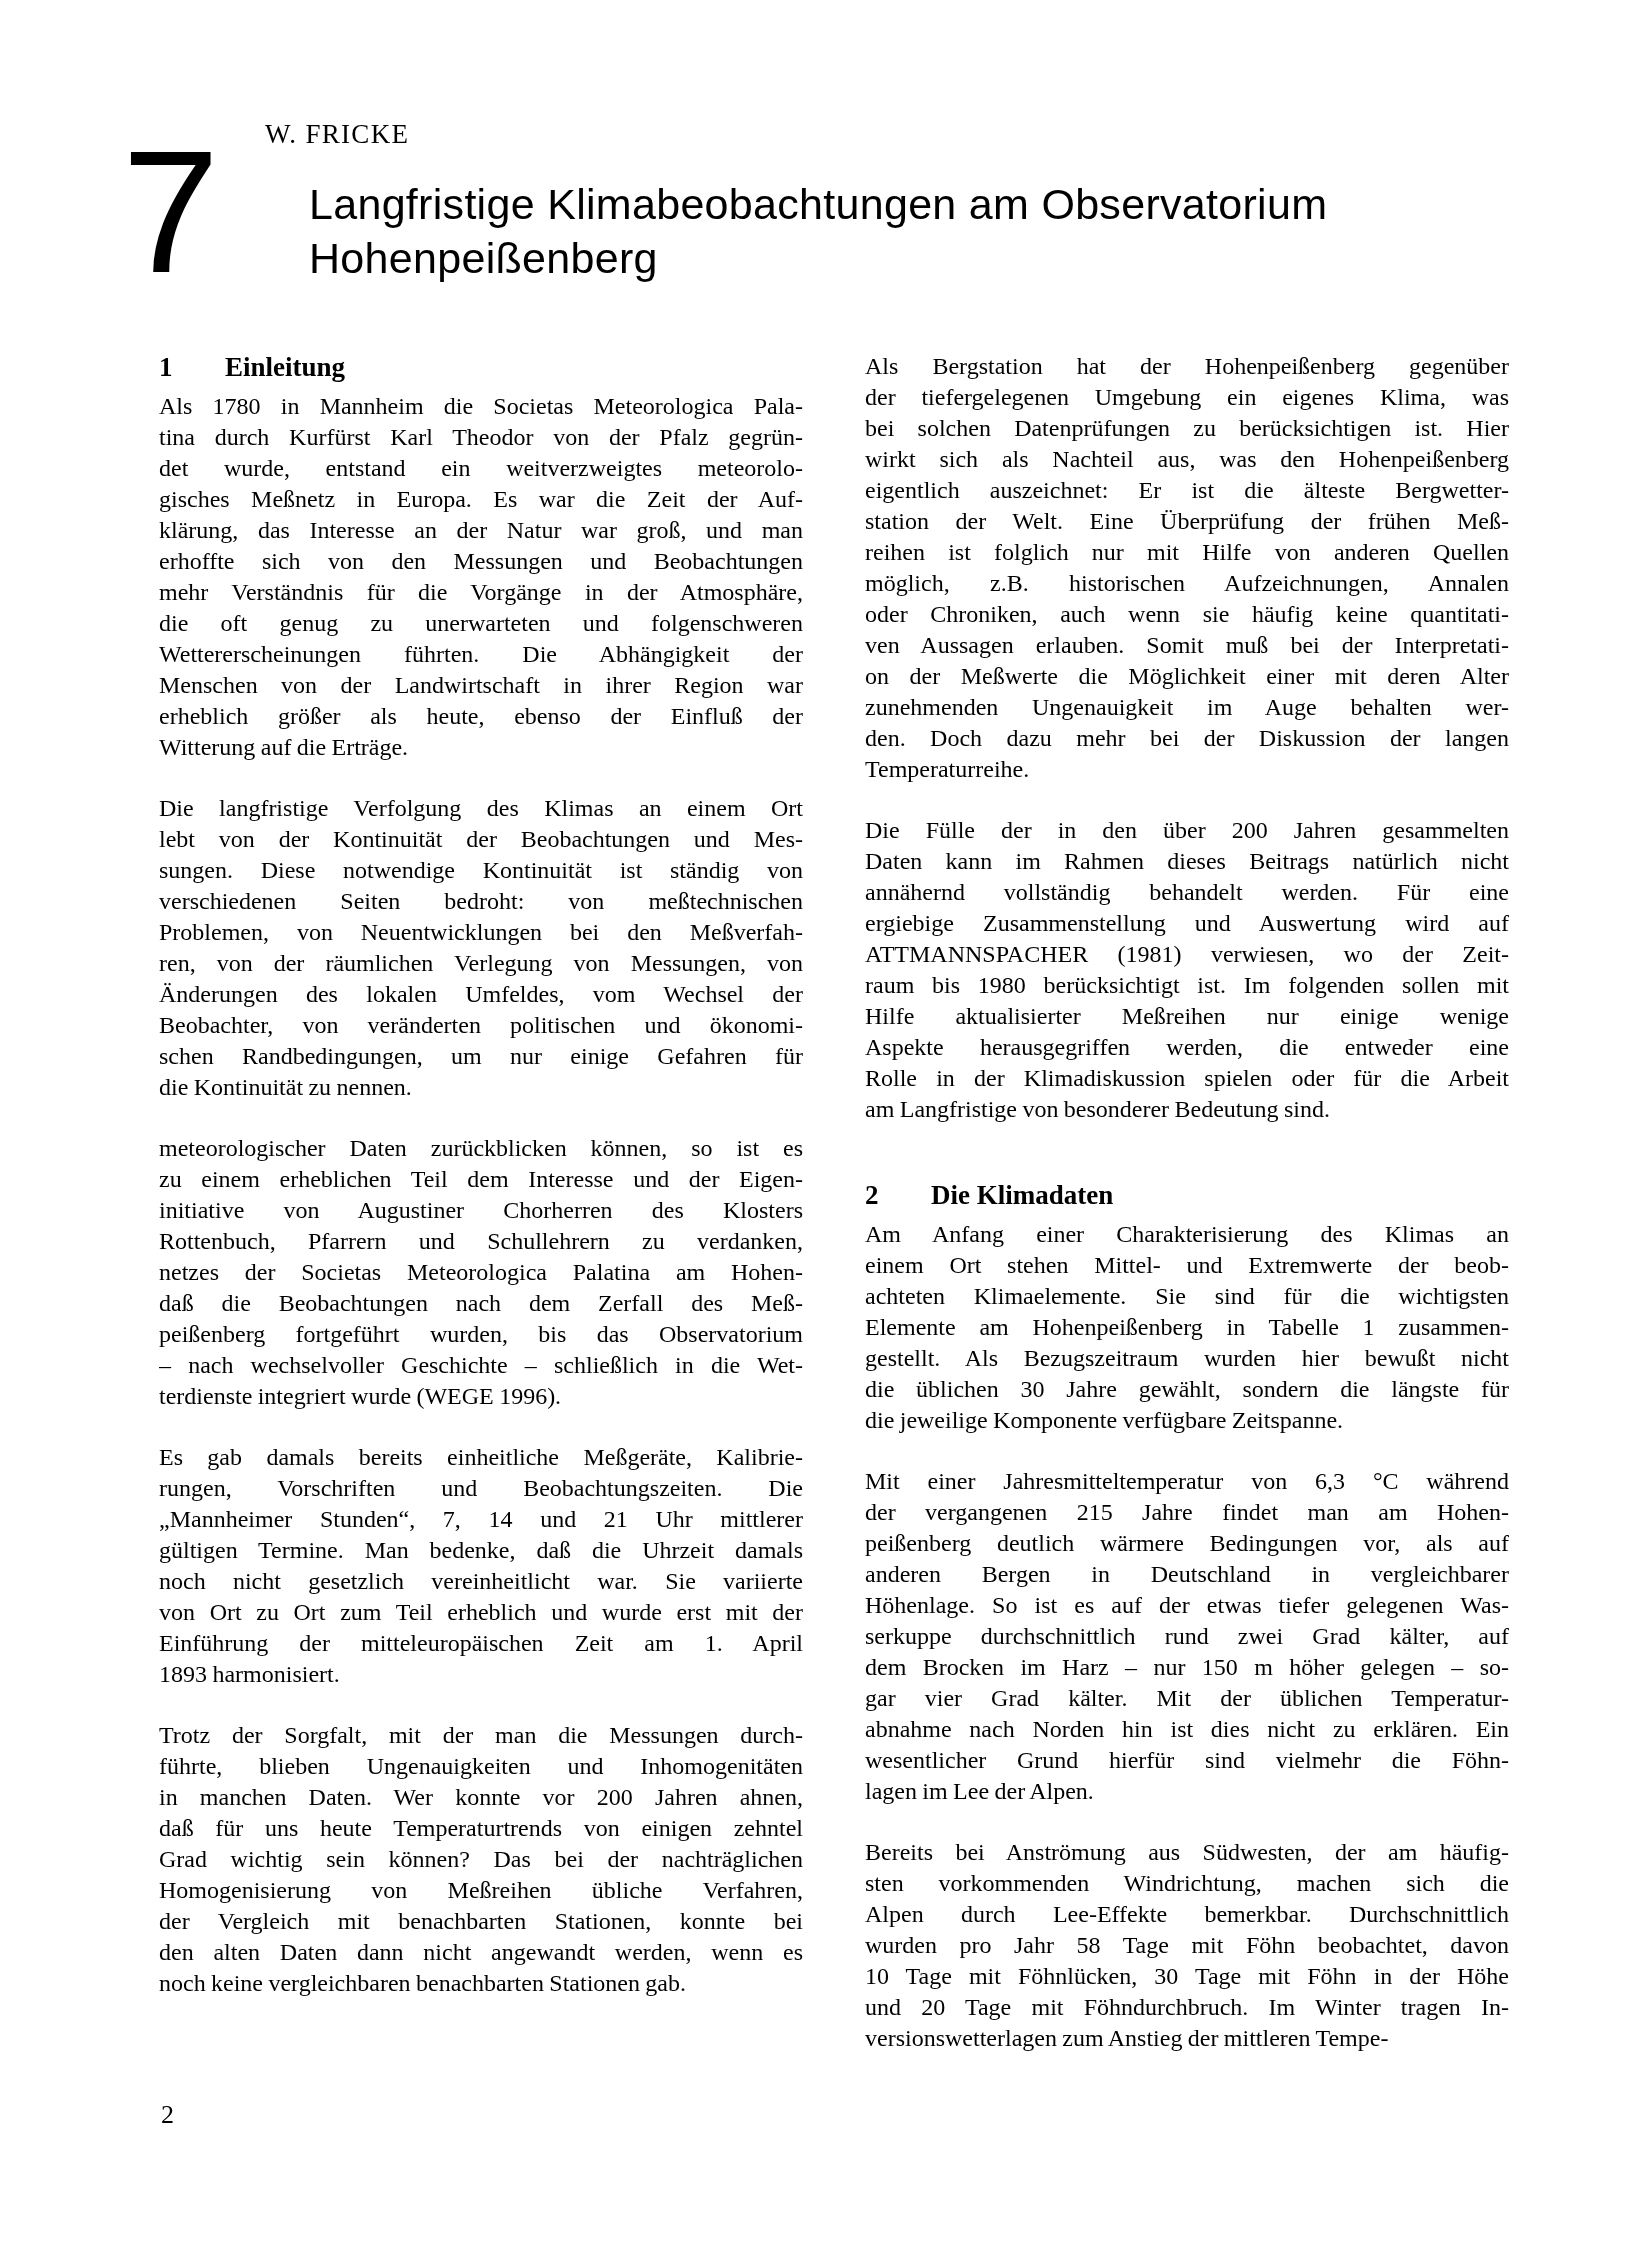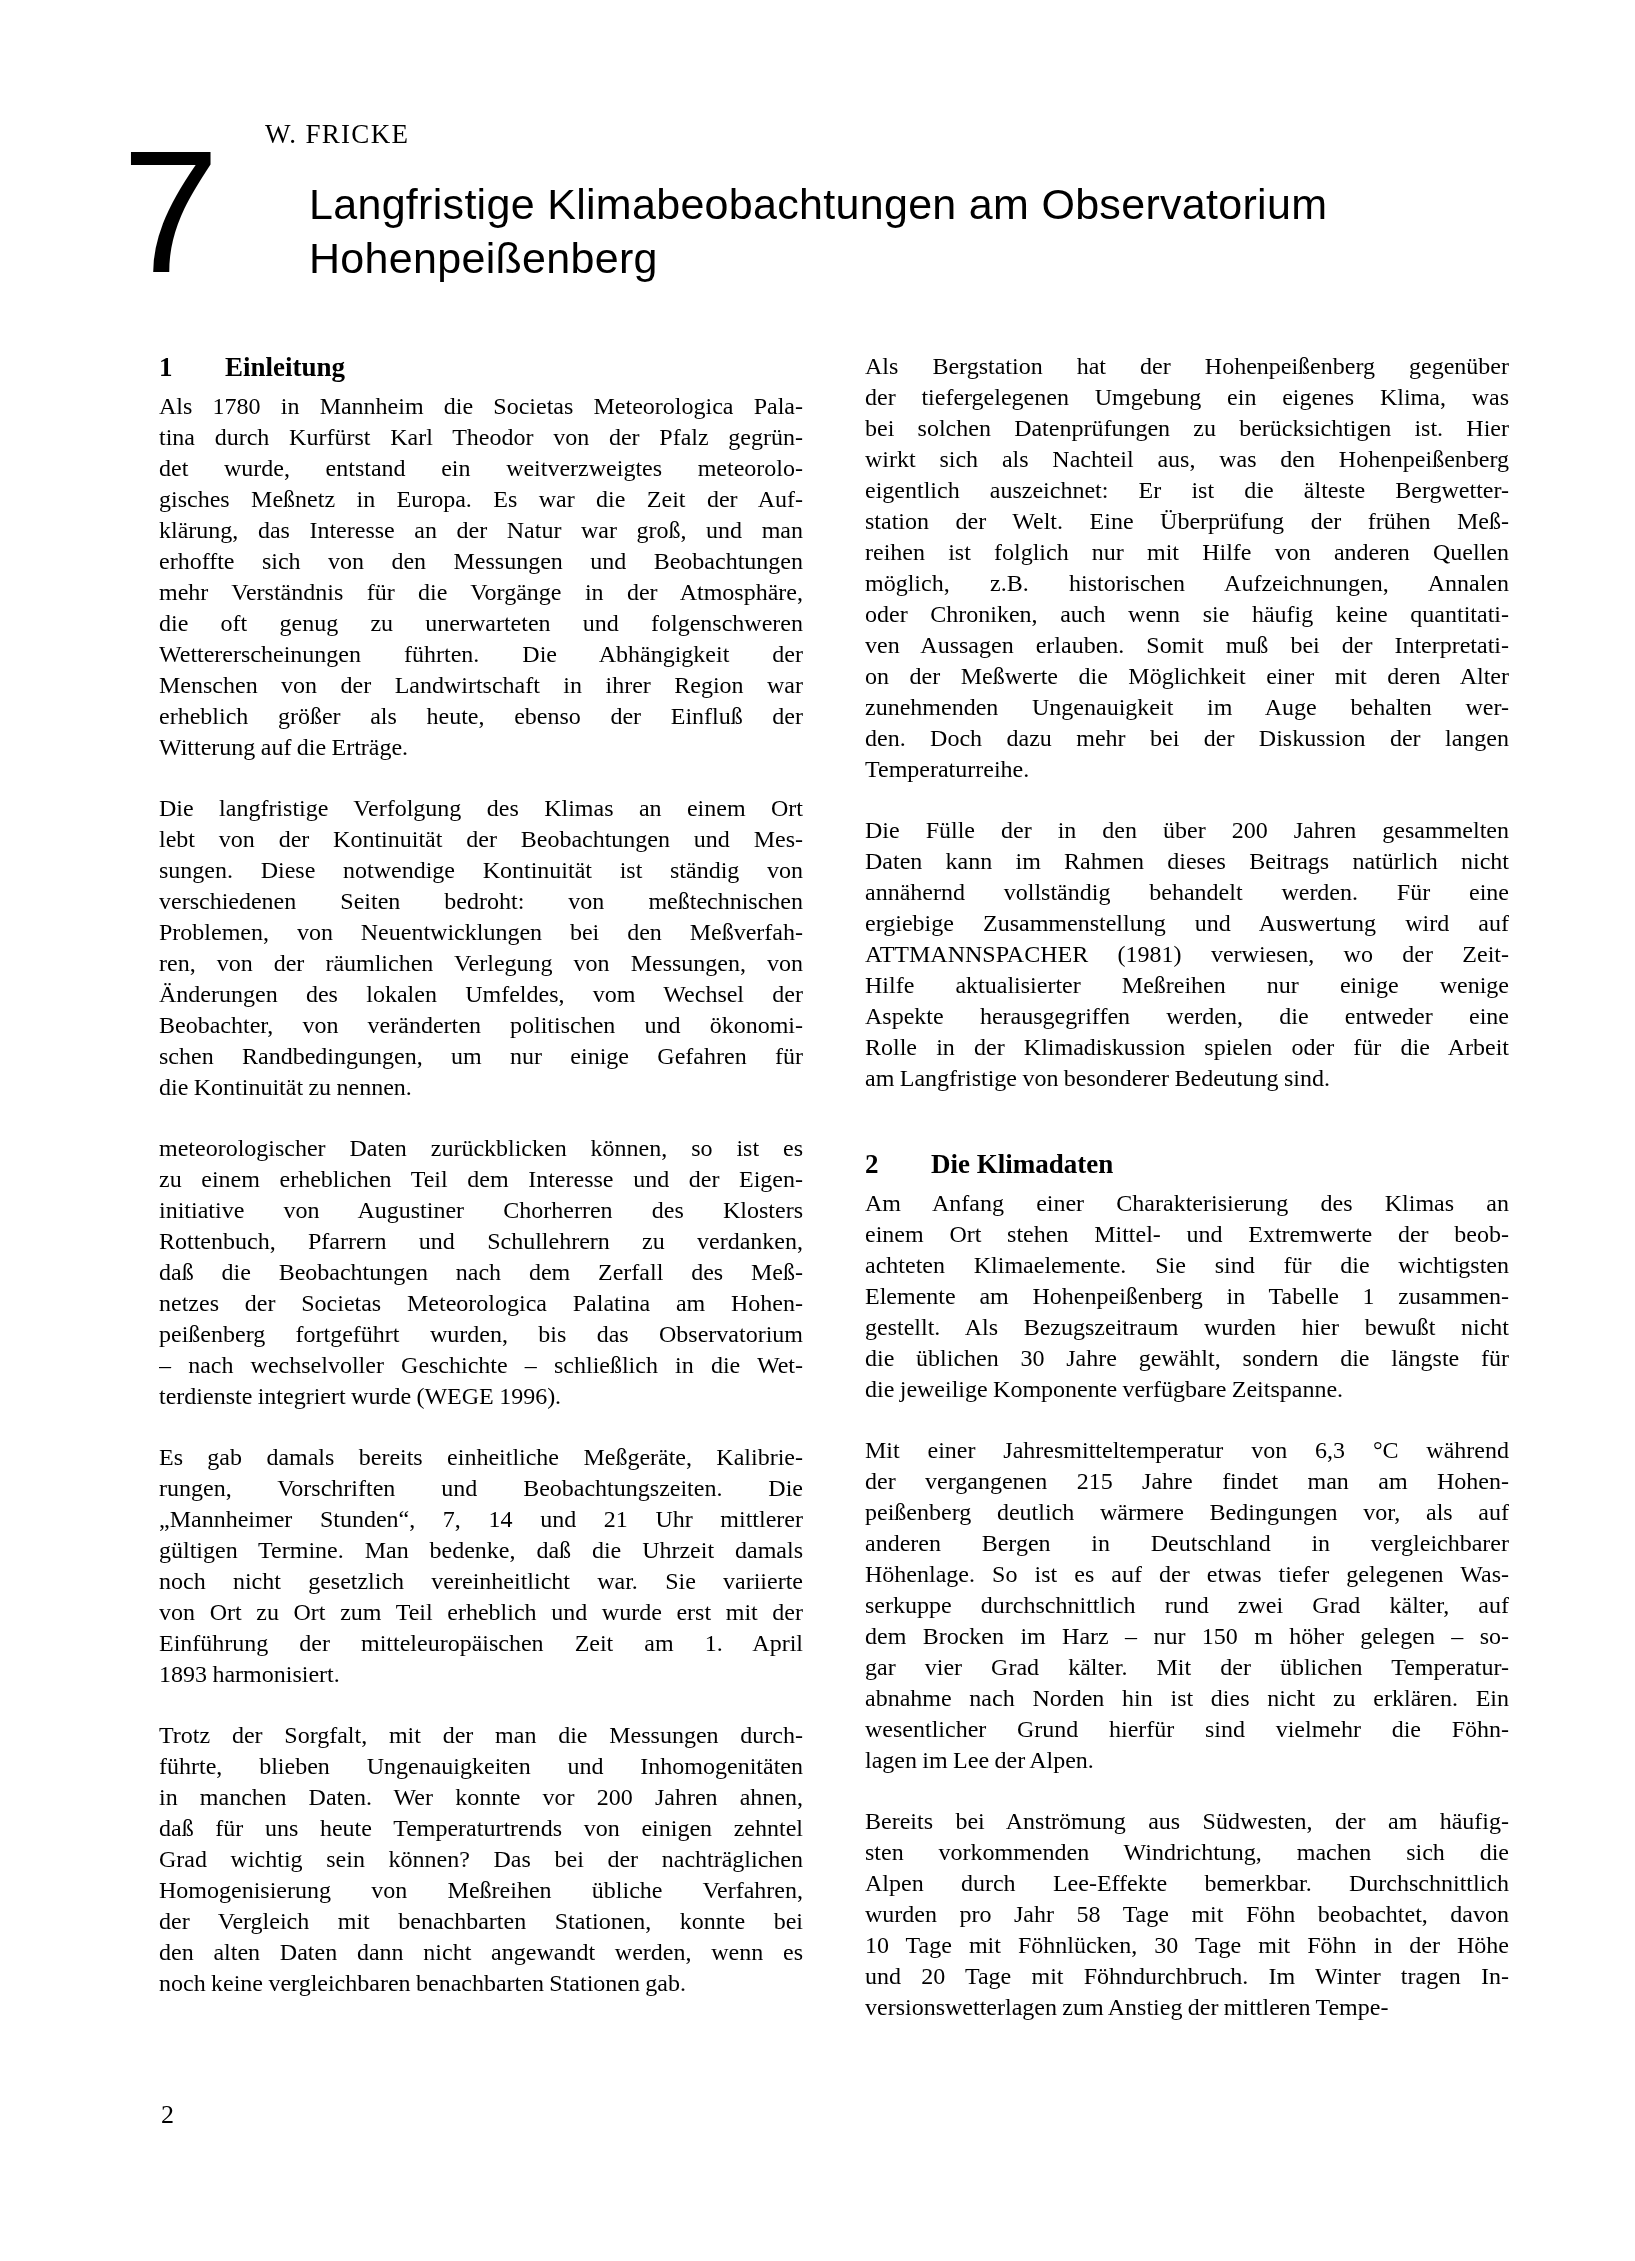--- a/index.html
+++ b/index.html
@@ -103,22 +103,22 @@
           <div class="line">Änderungen des lokalen Umfeldes, vom Wechsel der</div>
           <div class="line">Beobachter, von veränderten politischen und ökonomi-</div>
           <div class="line">schen Randbedingungen, um nur einige Gefahren für</div>
           <div class="line last">die Kontinuität zu nennen.</div>
         </div>
         <div class="para">
           <div class="line">meteorologischer Daten zurückblicken können, so ist es</div>
           <div class="line">zu einem erheblichen Teil dem Interesse und der Eigen-</div>
           <div class="line">initiative von Augustiner Chorherren des Klosters</div>
           <div class="line">Rottenbuch, Pfarrern und Schullehrern zu verdanken,</div>
+          <div class="line">netzes der Societas Meteorologica Palatina am Hohen-</div>
           <div class="line">daß die Beobachtungen nach dem Zerfall des Meß-</div>
-          <div class="line">netzes der Societas Meteorologica Palatina am Hohen-</div>
           <div class="line">peißenberg fortgeführt wurden, bis das Observatorium</div>
           <div class="line">– nach wechselvoller Geschichte – schließlich in die Wet-</div>
           <div class="line last">terdienste integriert wurde (WEGE 1996).</div>
         </div>
         <div class="para">
           <div class="line">Es gab damals bereits einheitliche Meßgeräte, Kalibrie-</div>
           <div class="line">rungen, Vorschriften und Beobachtungszeiten. Die</div>
           <div class="line">„Mannheimer Stunden“, 7, 14 und 21 Uhr mittlerer</div>
           <div class="line">gültigen Termine. Man bedenke, daß die Uhrzeit damals</div>
           <div class="line">noch nicht gesetzlich vereinheitlicht war. Sie variierte</div>
@@ -154,20 +154,21 @@
           <div class="line">zunehmenden Ungenauigkeit im Auge behalten wer-</div>
           <div class="line">den. Doch dazu mehr bei der Diskussion der langen</div>
           <div class="line last">Temperaturreihe.</div>
         </div>
         <div class="para">
           <div class="line">Die Fülle der in den über 200 Jahren gesammelten</div>
           <div class="line">Daten kann im Rahmen dieses Beitrags natürlich nicht</div>
           <div class="line">annähernd vollständig behandelt werden. Für eine</div>
           <div class="line">ergiebige Zusammenstellung und Auswertung wird auf</div>
           <div class="line">ATTMANNSPACHER (1981) verwiesen, wo der Zeit-</div>
+          <div class="line">raum bis 1980 berücksichtigt ist. Im folgenden sollen mit</div>
           <div class="line">Hilfe aktualisierter Meßreihen nur einige wenige</div>
           <div class="line">Aspekte herausgegriffen werden, die entweder eine</div>
           <div class="line">Rolle in der Klimadiskussion spielen oder für die Arbeit</div>
           <div class="line last">am Langfristige von besonderer Bedeutung sind.</div>
         </div>
         <div class="sec-heading"><span class="num">2</span><span>Die Klimadaten</span></div>
         <div class="para">
           <div class="line">Am Anfang einer Charakterisierung des Klimas an</div>
           <div class="line">einem Ort stehen Mittel- und Extremwerte der beob-</div>
           <div class="line">achteten Klimaelemente. Sie sind für die wichtigsten</div>

